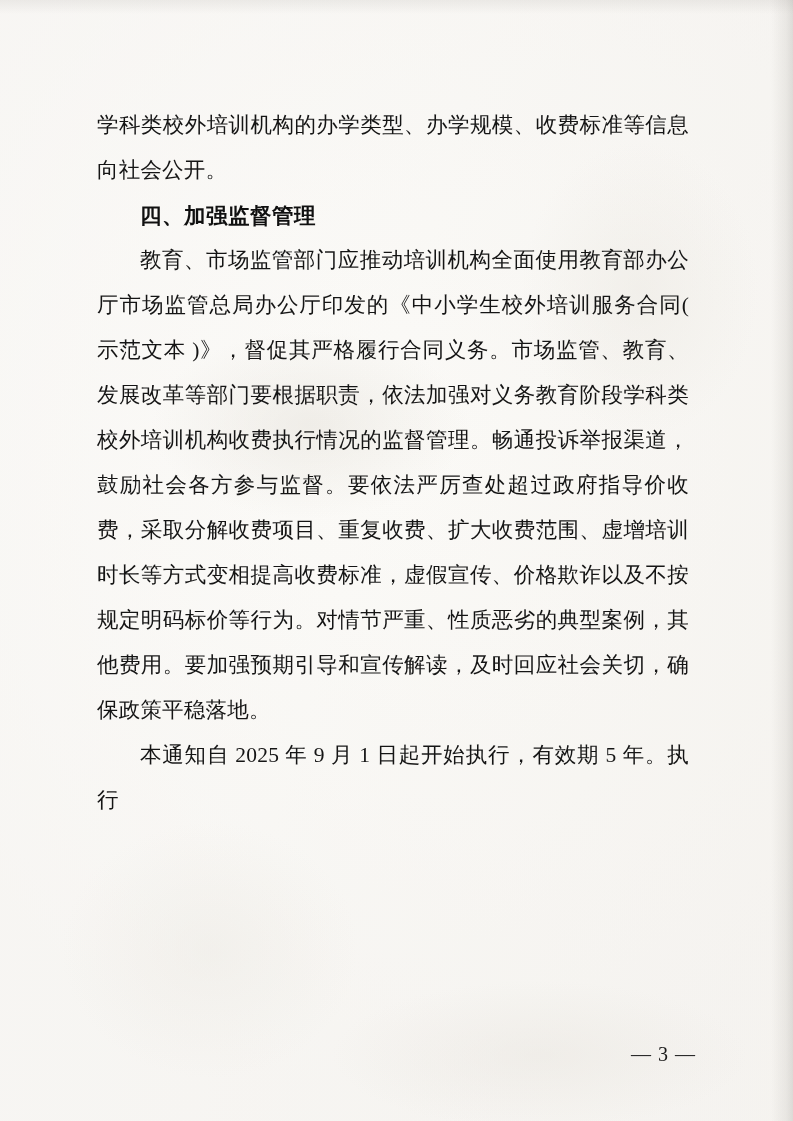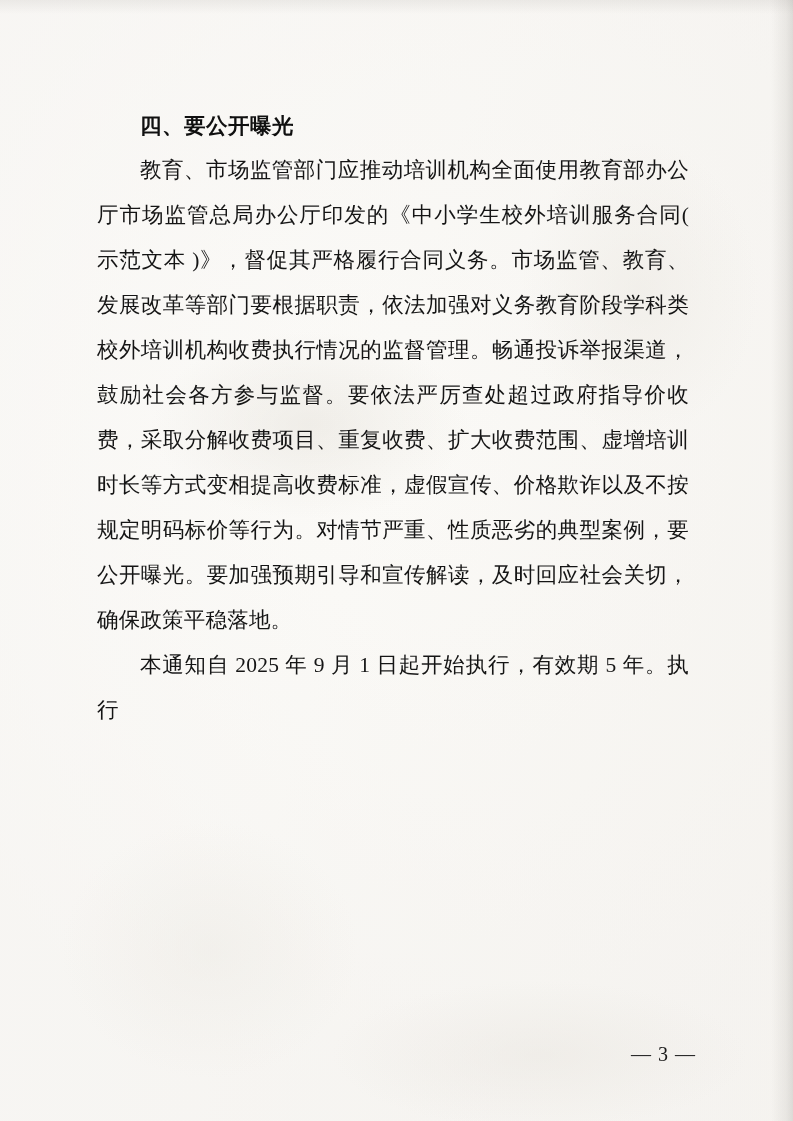--- a/index.html
+++ b/index.html
@@ -99,22 +99,23 @@
 </head>
 <body>
 
 <div class="page">
   <div class="blotch b1"></div>
   <div class="blotch b2"></div>
   <div class="blotch b3"></div>
   <div class="blotch b4"></div>
 
   <div class="content">
-    <p class="heading" id="p4">四、要公开曝光</p>
-    <p class="para indent" id="p5">教育、市场监管部门应推动培训机构全面使用教育部办公厅市场监管总局办公厅印发的《中小学生校外培训服务合同( 示范文本 )》，督促其严格履行合同义务。市场监管、教育、发展改革等部门要根据职责，依法加强对义务教育阶段学科类校外培训机构收费执行情况的监督管理。畅通投诉举报渠道，鼓励社会各方参与监督。要依法严厉查处超过政府指导价收费，采取分解收费项目、重复收费、扩大收费范围、虚增培训时长等方式变相提高收费标准，虚假宣传、价格欺诈以及不按规定明码标价等行为。对情节严重、性质恶劣的典型案例，要公开曝光。要加强预期引导和宣传解读，及时回应社会关切，确保政策平稳落地。</p>
+    <p class="para" id="p1">学科类校外培训机构的办学类型、办学规模、收费标准等信息向社会公开。</p>
+    <p class="heading" id="p4">四、加强监督管理</p>
+    <p class="para indent" id="p5">教育、市场监管部门应推动培训机构全面使用教育部办公厅市场监管总局办公厅印发的《中小学生校外培训服务合同( 示范文本 )》，督促其严格履行合同义务。市场监管、教育、发展改革等部门要根据职责，依法加强对义务教育阶段学科类校外培训机构收费执行情况的监督管理。畅通投诉举报渠道，鼓励社会各方参与监督。要依法严厉查处超过政府指导价收费，采取分解收费项目、重复收费、扩大收费范围、虚增培训时长等方式变相提高收费标准，虚假宣传、价格欺诈以及不按规定明码标价等行为。对情节严重、性质恶劣的典型案例，其他费用。要加强预期引导和宣传解读，及时回应社会关切，确保政策平稳落地。</p>
     <p class="para indent" id="p6">本通知自 2025 年 9 月 1 日起开始执行，有效期 5 年。执行</p>
   </div>
 
   <div class="page-number">— 3 —</div>
 
   <div class="edge-top"></div>
   <div class="edge-right"></div>
 </div>
 
 </body></html>

